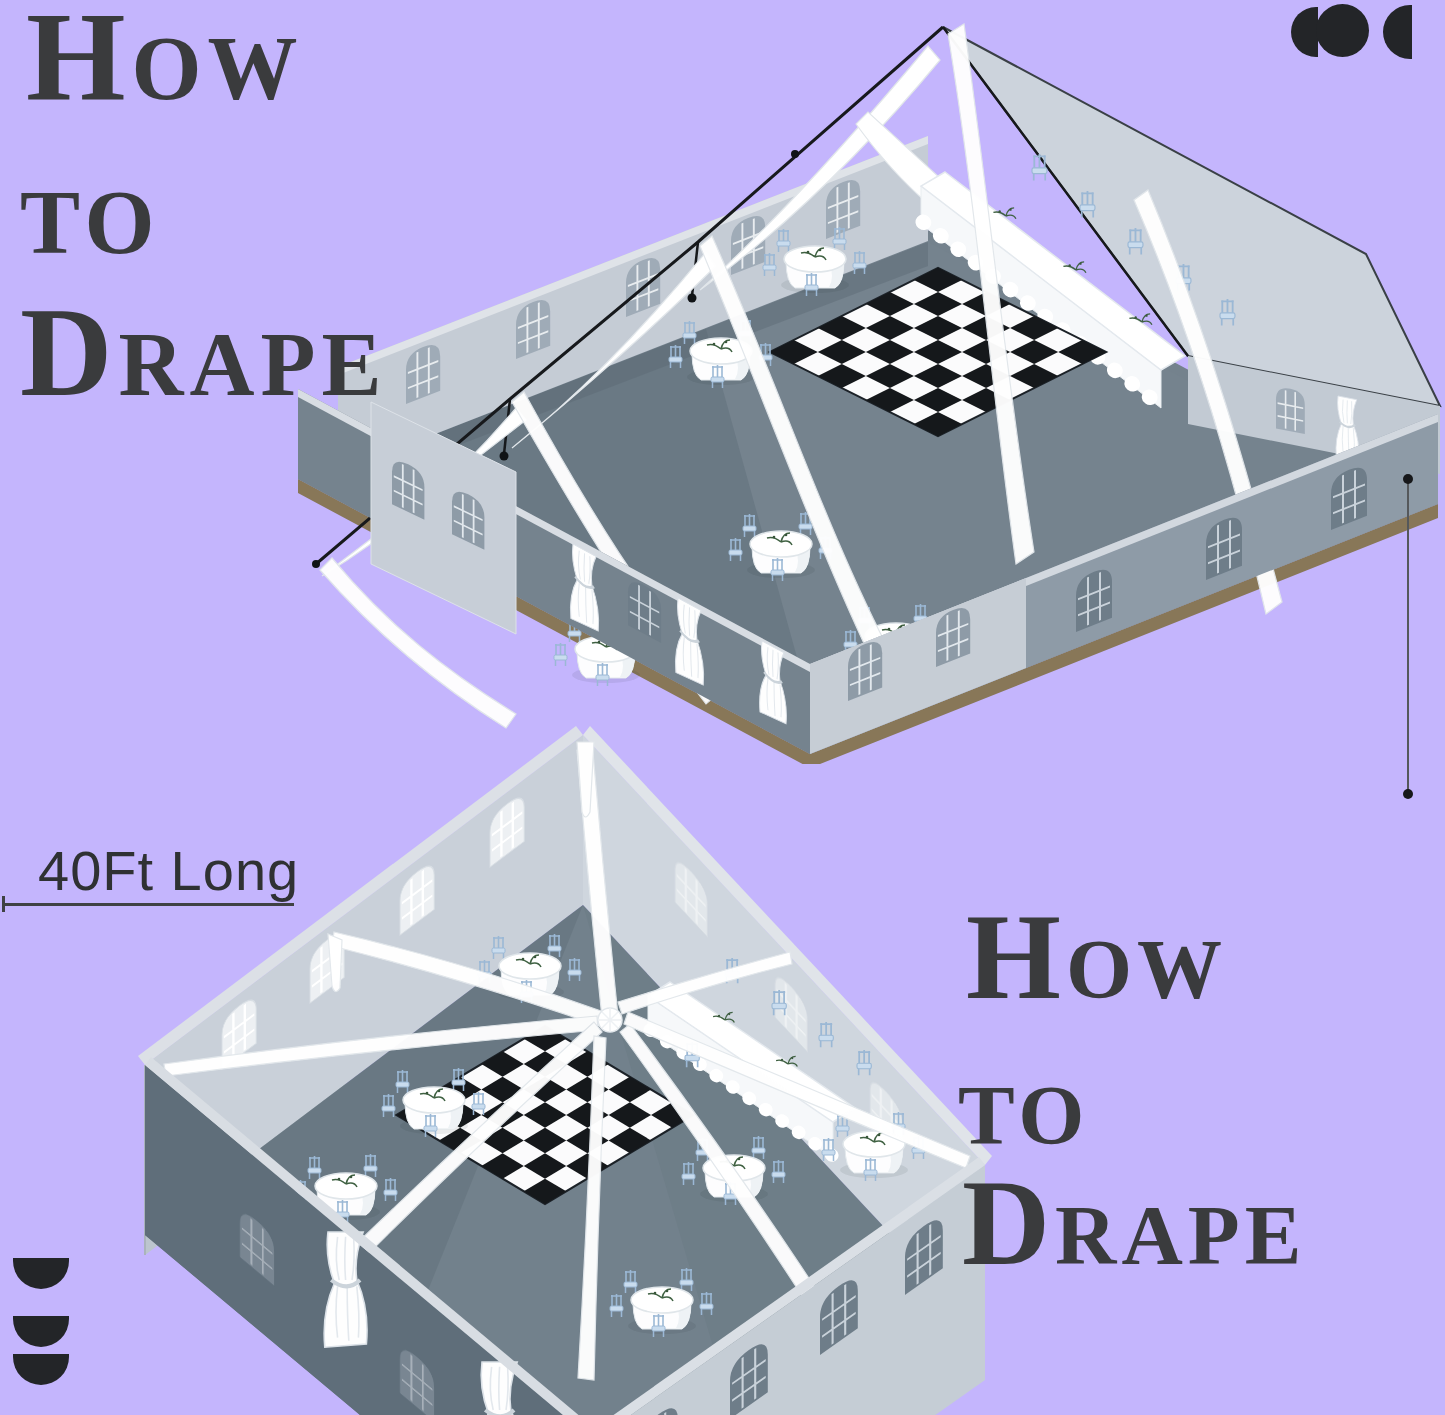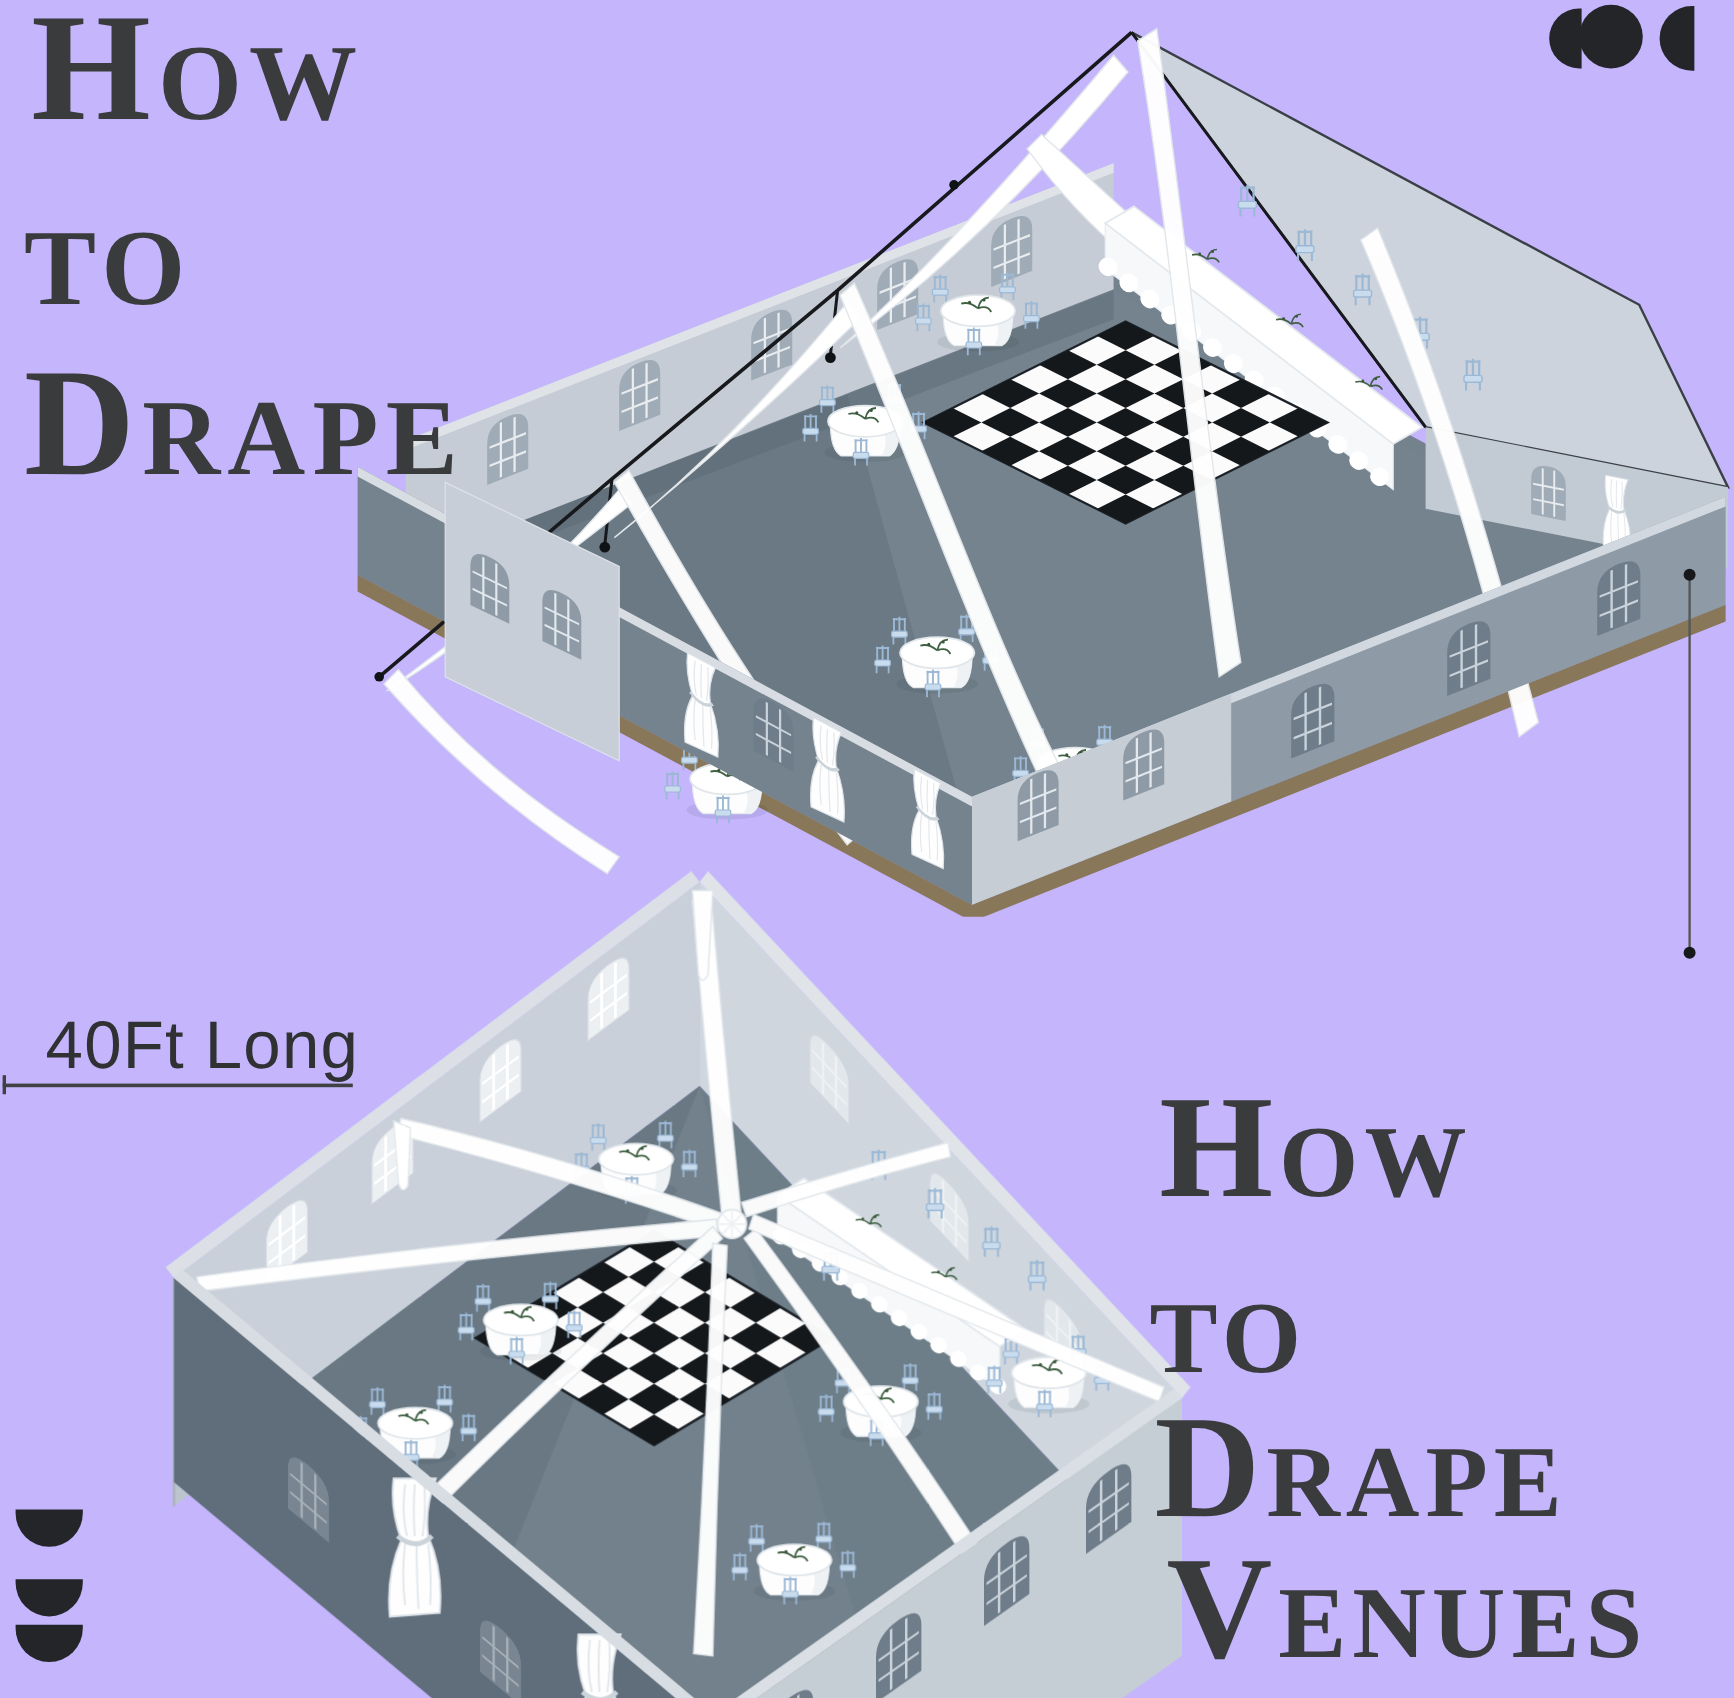--- a/index.html
+++ b/index.html
@@ -325,21 +325,20 @@
     </g>
   </svg>
 
   <div class="serif-title title-top" style="left:26px;top:-8px">How</div>
   <div class="serif-title title-top" style="left:20px;top:146px">to</div>
   <div class="serif-title title-top" style="left:20px;top:288px">Drape</div>
 
   <div class="serif-title title-bottom" style="left:966px;top:896px">How</div>
   <div class="serif-title title-bottom" style="left:958px;top:1042px">to</div>
   <div class="serif-title title-bottom" style="left:962px;top:1162px">Drape</div>
-  <div class="serif-title title-bottom" style="left:972px;top:1280px">Venues</div>
 
   <div class="dim-label">40Ft Long</div>
   <div class="dim-tick-h"></div>
   <div class="dim-line-h"></div>
 
   <div class="dim-line-v"></div>
   <div class="dim-dot" style="left:1403px;top:474px"></div>
   <div class="dim-dot" style="left:1403px;top:789px"></div>
 
   <div>

